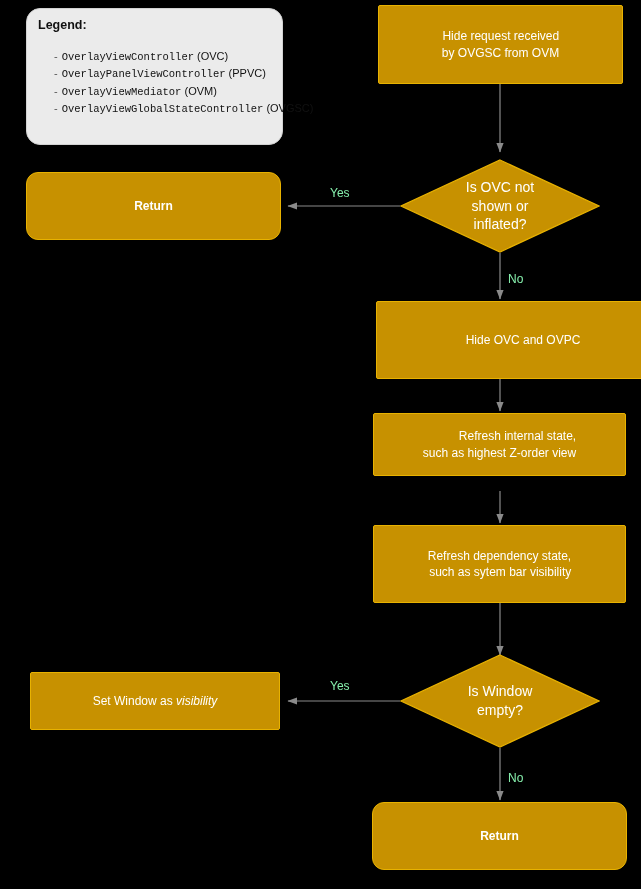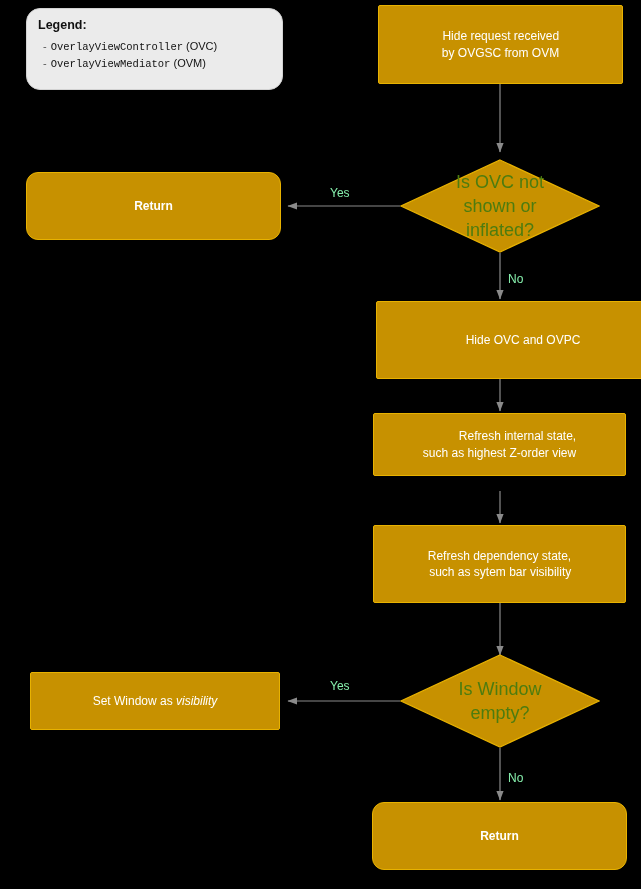--- a/index.html
+++ b/index.html
@@ -66,22 +66,22 @@
   .decision .dtext {
     position: absolute;
     left: 0;
     top: 0;
     width: 100%;
     height: 100%;
     display: flex;
     align-items: center;
     justify-content: center;
     text-align: center;
-    color: #4d7c0f;
-    font-size: 18px;
+    color: #ffffff;
+    font-size: 14px;
     line-height: 1.35;
     white-space: pre-line;
   }
   .edge-label {
     position: absolute;
     color: #86efac;
     font-size: 12px;
     font-family: "Liberation Sans", sans-serif;
   }
   #legend {
@@ -95,21 +95,21 @@
     padding: 9px 11px 11px 11px;
     box-sizing: border-box;
     color: #111111;
   }
   #legend .legend-title {
     font-size: 12.5px;
     font-weight: bold;
     margin-bottom: 6px;
   }
   #legend ul {
-    margin: 5px;
+    margin: 16px;
     padding: 0;
     list-style: none;
   }
   #legend li {
     font-size: 11px;
     line-height: 1.55;
     white-space: nowrap;
   }
   #legend li .dash {
     color: #555555;
@@ -149,21 +149,23 @@
 
     <line x1="400" y1="701" x2="288" y2="701" stroke="#8a8a8a" stroke-width="1.2" marker-end="url(#arrow)"></line>
 
     <line x1="500" y1="748" x2="500" y2="800" stroke="#8a8a8a" stroke-width="1.2" marker-end="url(#arrow)"></line>
   </svg>
 
   <div id="legend">
     <div class="legend-title">Legend:</div>
     <ul>
       <li><span class="dash">-</span><span class="mono">OverlayViewController</span> <span>(OVC)</span></li>
+      <li><span class="dash">-</span><span class="mono">OverlayPanelViewController</span> <span>(PPVC)</span></li>
       <li><span class="dash">-</span><span class="mono">OverlayViewMediator</span> <span>(OVM)</span></li>
+      <li><span class="dash">-</span><span class="mono">OverlayViewGlobalStateController</span> <span>(OVGSC)</span></li>
     </ul>
   </div>
 
   <div class="node process" style="left:378px; top:5px; width:245px; height:79px;">
     <span class="node-label">Hide request received
 by OVGSC from OVM</span>
   </div>
 
   <div class="decision" style="left:400px; top:159px;">
     <svg class="dia" viewBox="0 0 200 94">

